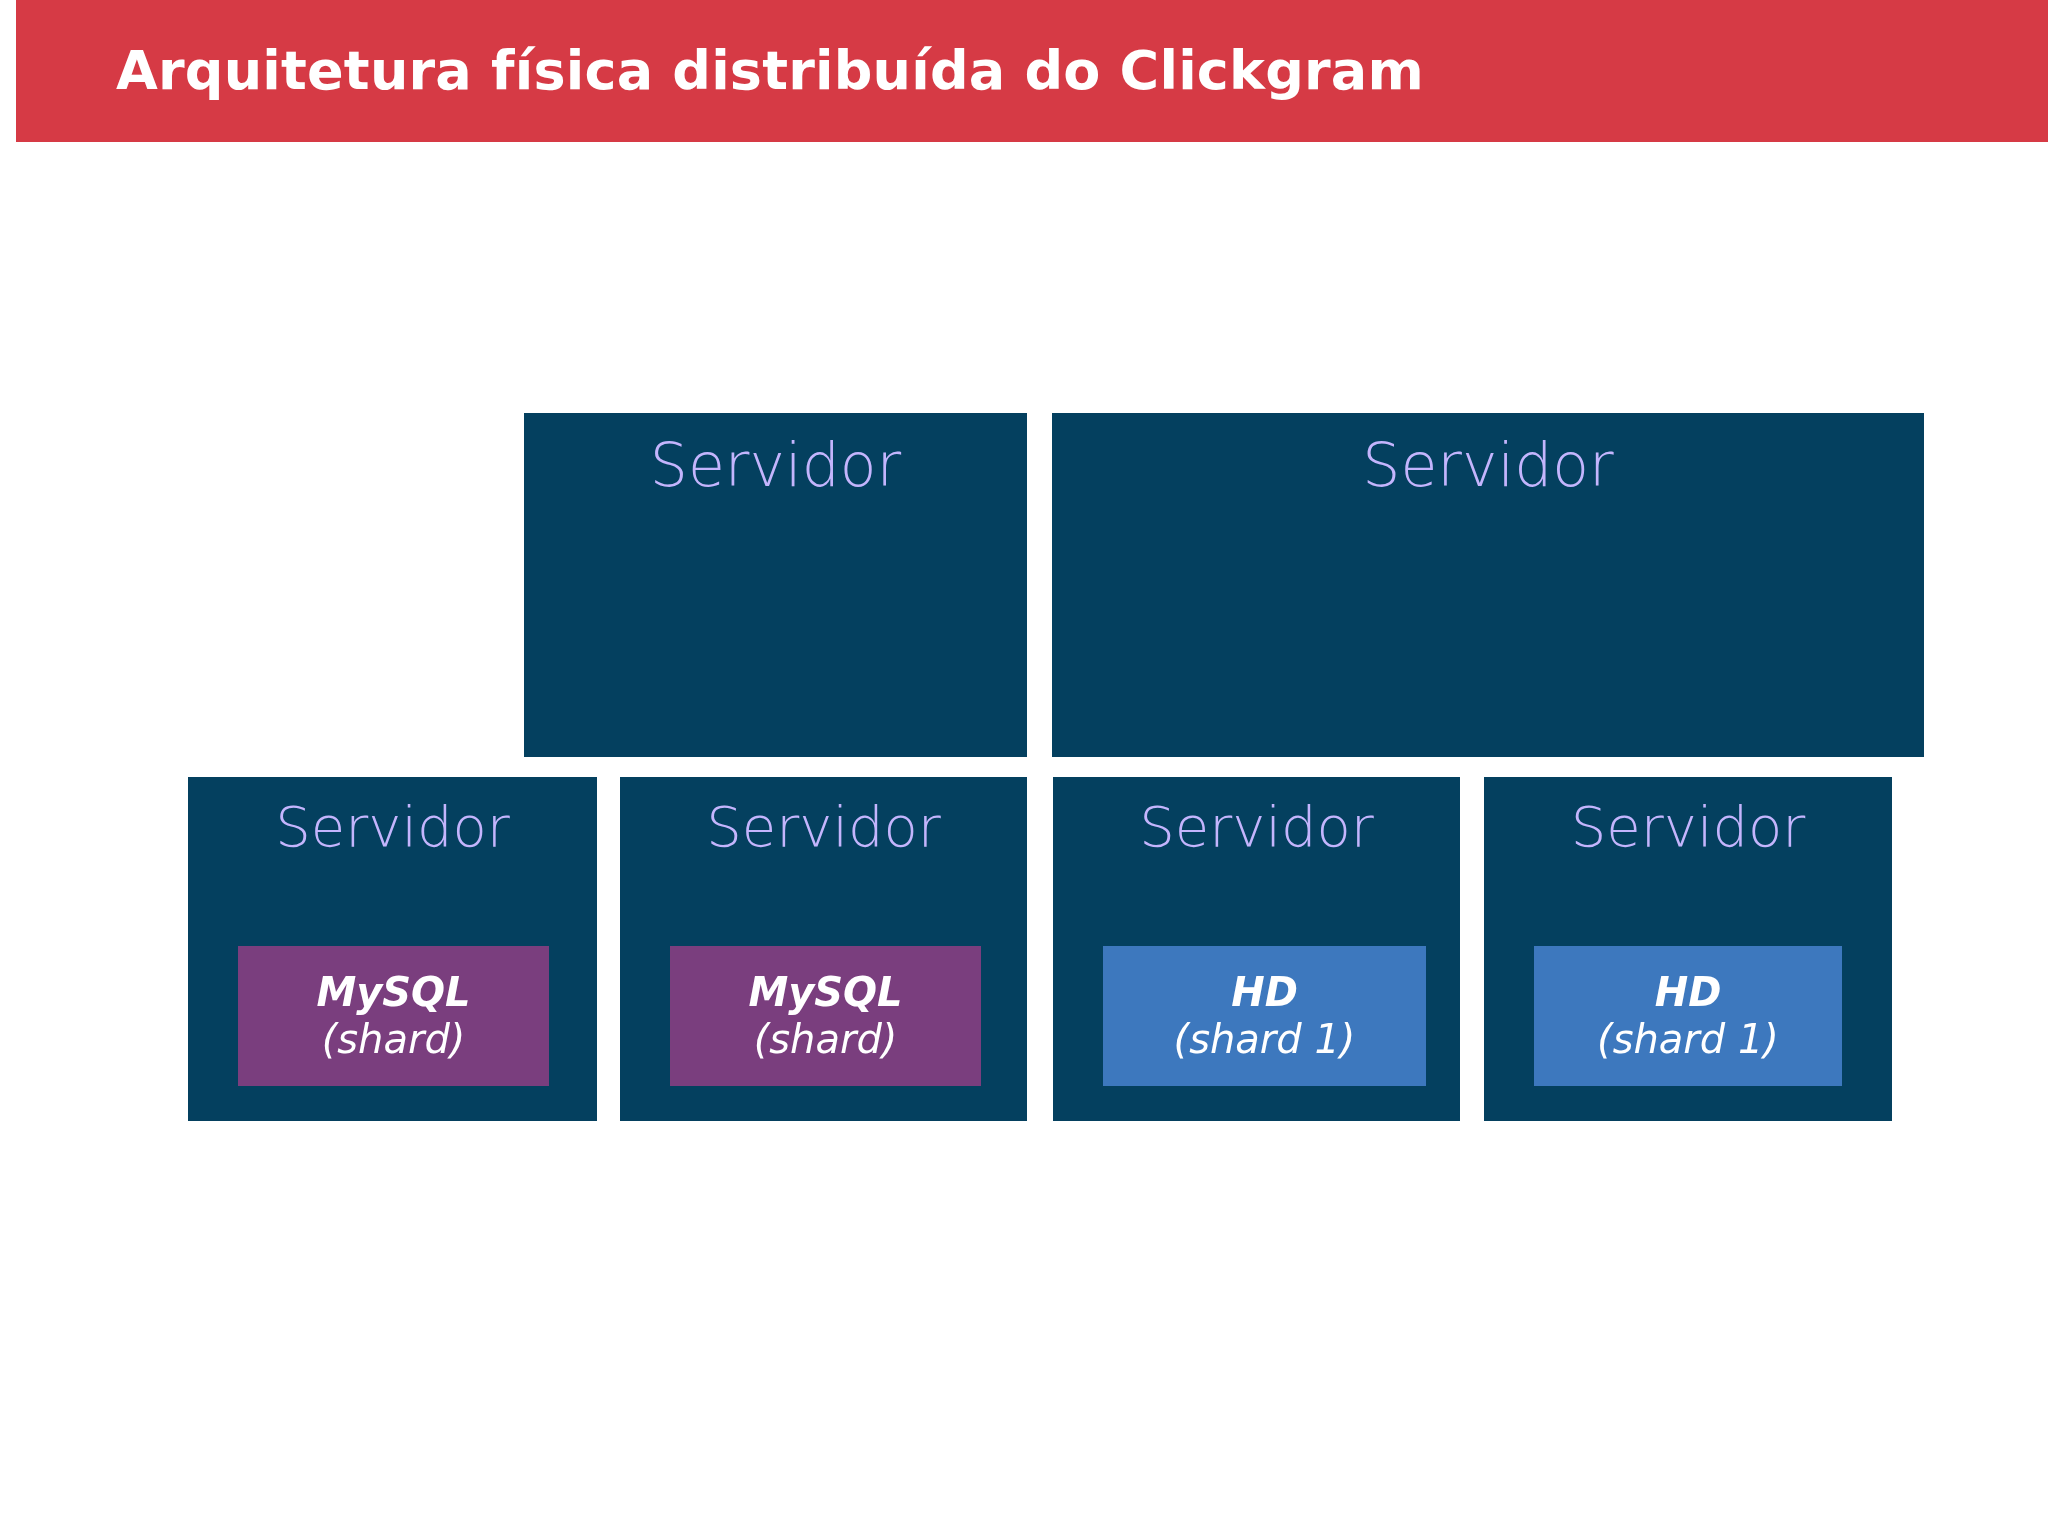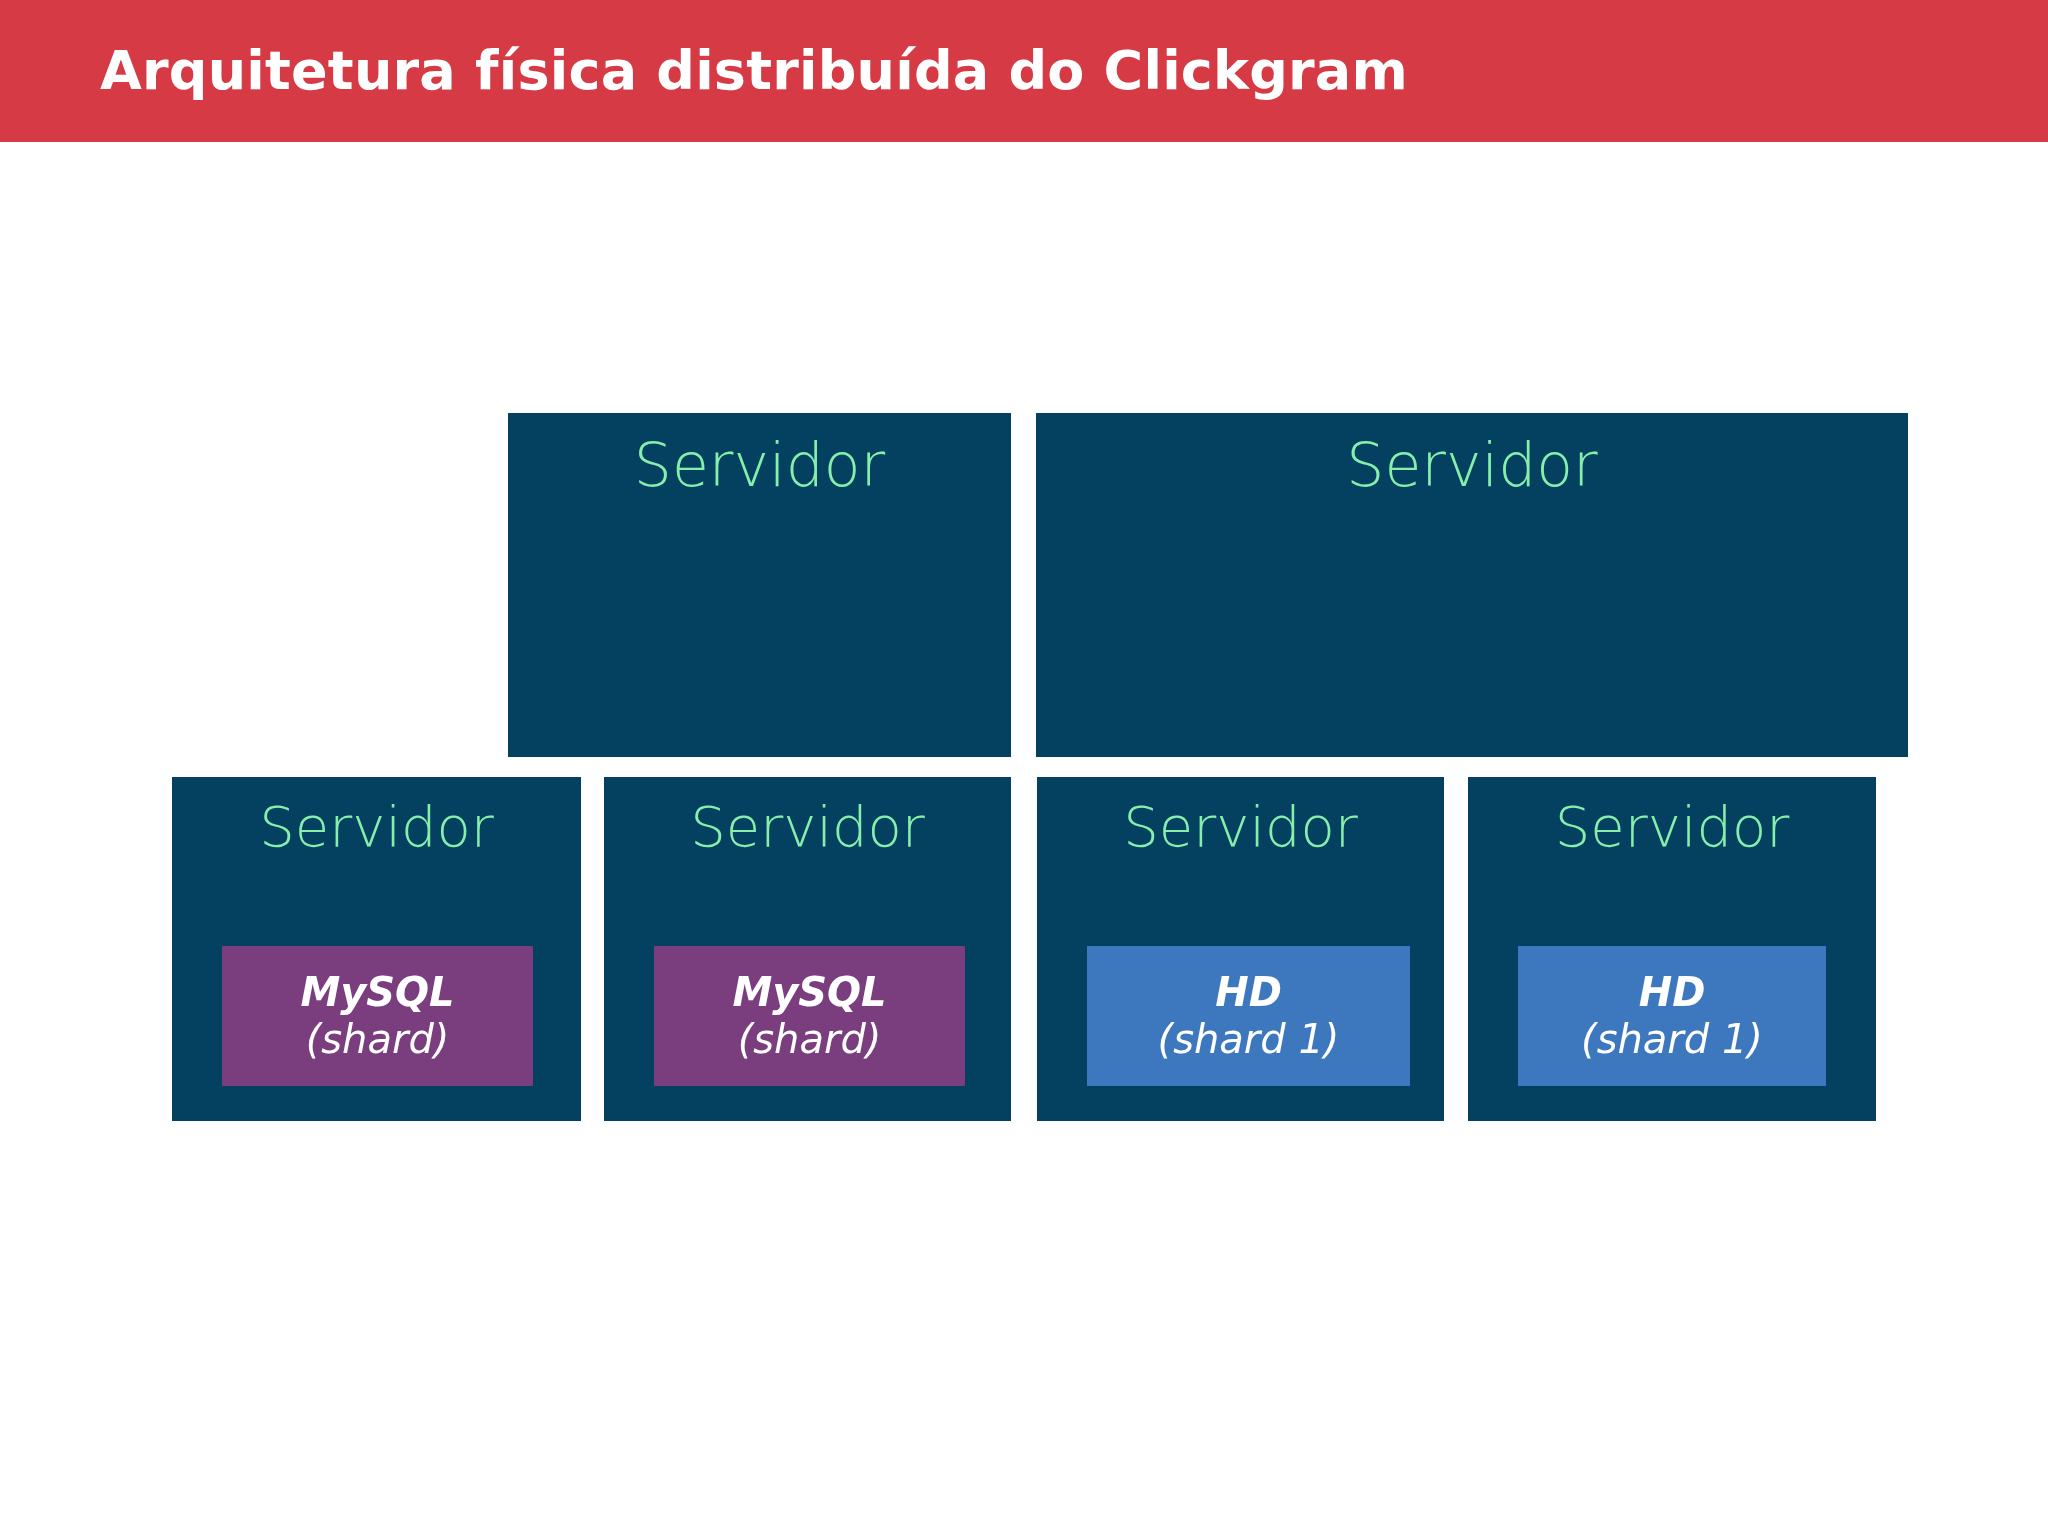--- a/index.html
+++ b/index.html
@@ -14,20 +14,21 @@
     overflow: hidden;
     font-family: "DejaVu Sans", "Liberation Sans", sans-serif;
     -webkit-font-smoothing: antialiased;
   }
 
   .slide {
     position: relative;
     width: 1816px;
     height: 1536px;
     background: #ffffff;
+    margin-left: 16px;
   }
 
   
   .title-banner {
     position: absolute;
     left: 0;
     top: 0;
     width: 2048px;
     height: 142px;
     background: #d63a45;
@@ -48,21 +49,21 @@
   
   .server-box {
     position: absolute;
     background: #04405f;
     box-sizing: border-box;
     display: flex;
     flex-direction: column;
     align-items: center;
   }
   .server-label {
-    color: #86efac;
+    color: #c4b5fd;
     font-family: "DejaVu Sans", "Liberation Sans", sans-serif;
     font-weight: 300;
     font-size: 58px;
     line-height: 1.0;
     white-space: nowrap;
   }
 
   
   .component {
     box-sizing: border-box;

